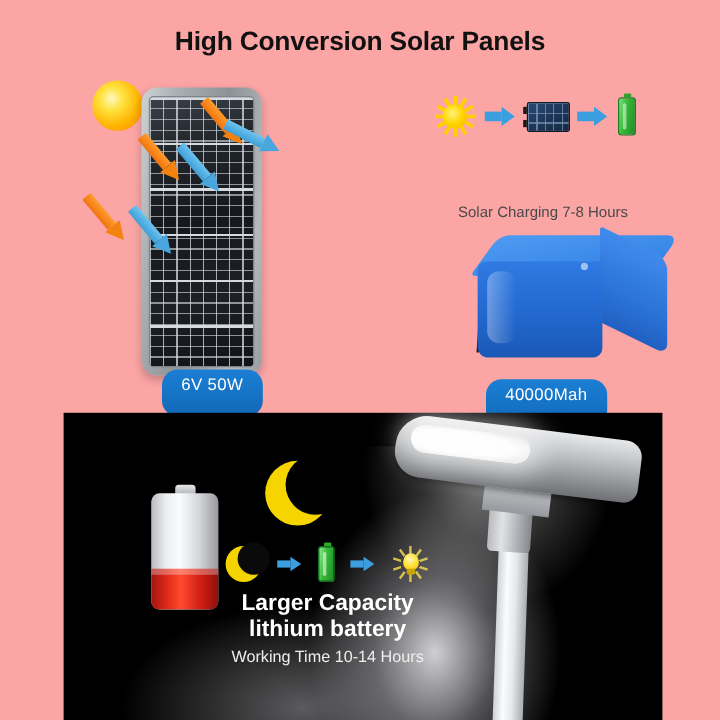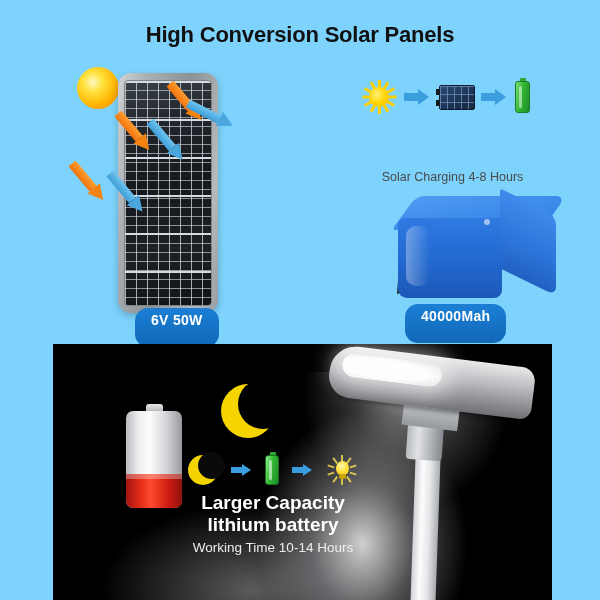--- a/index.html
+++ b/index.html
@@ -9,21 +9,21 @@
     height: 600px;
     overflow: hidden;
     background: #ffffff;
     font-family: "Liberation Sans", sans-serif;
   }
 
   #page {
     position: relative;
     width: 600px;
     height: 600px;
-    background: #7dd3fc;
+    background: #fca5a5;
   }
 
   
   .page-title {
     position: absolute;
     top: 22px;
     left: 0;
     width: 600px;
     text-align: center;
     font-size: 22px;
@@ -110,29 +110,29 @@
   .ar.orange .body { background: linear-gradient(to bottom, #ff9d2e, #f0730d); }
   .ar.orange .tip  { border-left: 15px solid #f4820f; }
   .ar.blue .body   { background: linear-gradient(to bottom, #6fc3ef, #3d9fd8); }
   .ar.blue .tip    { border-left: 15px solid #4aa7dd; }
 
   
   .badge {
     position: absolute;
     color: #ffffff;
     font-size: 14px;
-    font-weight: bold;
+    font-weight: normal;
     background: linear-gradient(to bottom, #1b7fd4 0%, #1168b8 100%);
     border-radius: 13px;
     padding: 4px 16px 19px;
     letter-spacing: 0.3px;
     white-space: nowrap;
   }
   #badge-panel { left: 135px; top: 308px; }
-  #badge-battery { left: 405px; top: 304px; }
+  #badge-battery { left: 405px; top: 316px; }
 
   
   .flow-row {
     position: absolute;
     left: 360px;
     top: 72px;
     width: 170px;
     height: 50px;
     display: flex;
     align-items: center;
@@ -588,21 +588,21 @@
     <div class="flow-panel"></div>
 
     <span class="flow-arrow">
       <i class="fa-body"></i>
         <i class="fa-tip"></i>
     </span>
 
     <div class="flow-batt"></div>
   </div>
 
-  <div class="sub-note">Solar Charging 4-8 Hours</div>
+  <div class="sub-note">Solar Charging 7-8 Hours</div>
 
   <div class="batt-pack">
     <div class="bp-wire red"></div>
     <div class="bp-wire black"></div>
     <div class="bp-top"></div>
     <div class="bp-side"></div>
     <div class="bp-front"></div>
     <div class="bp-gloss"></div>
     <div class="bp-dot"></div>
   </div>

